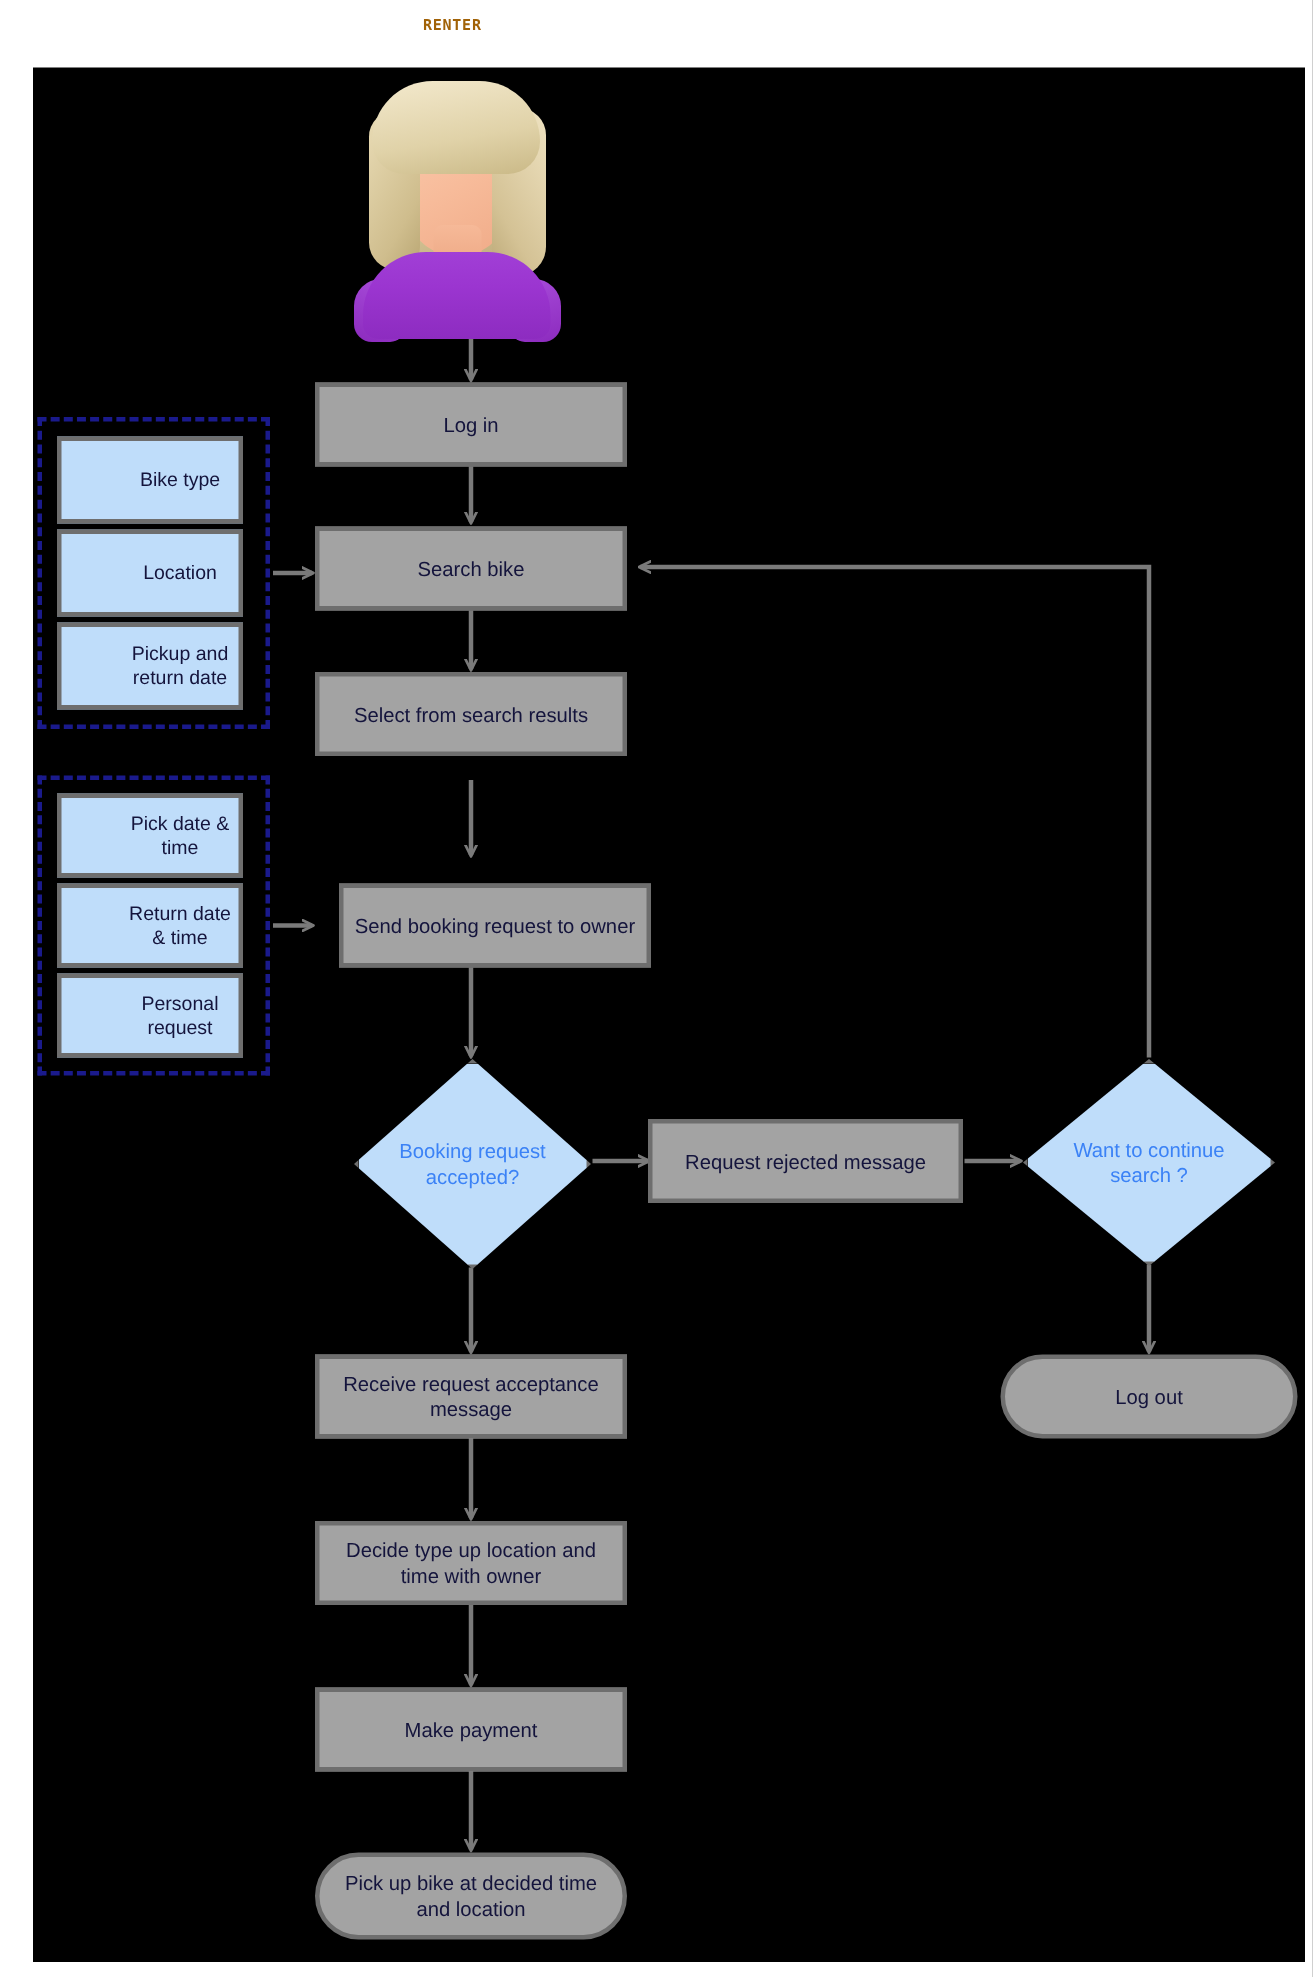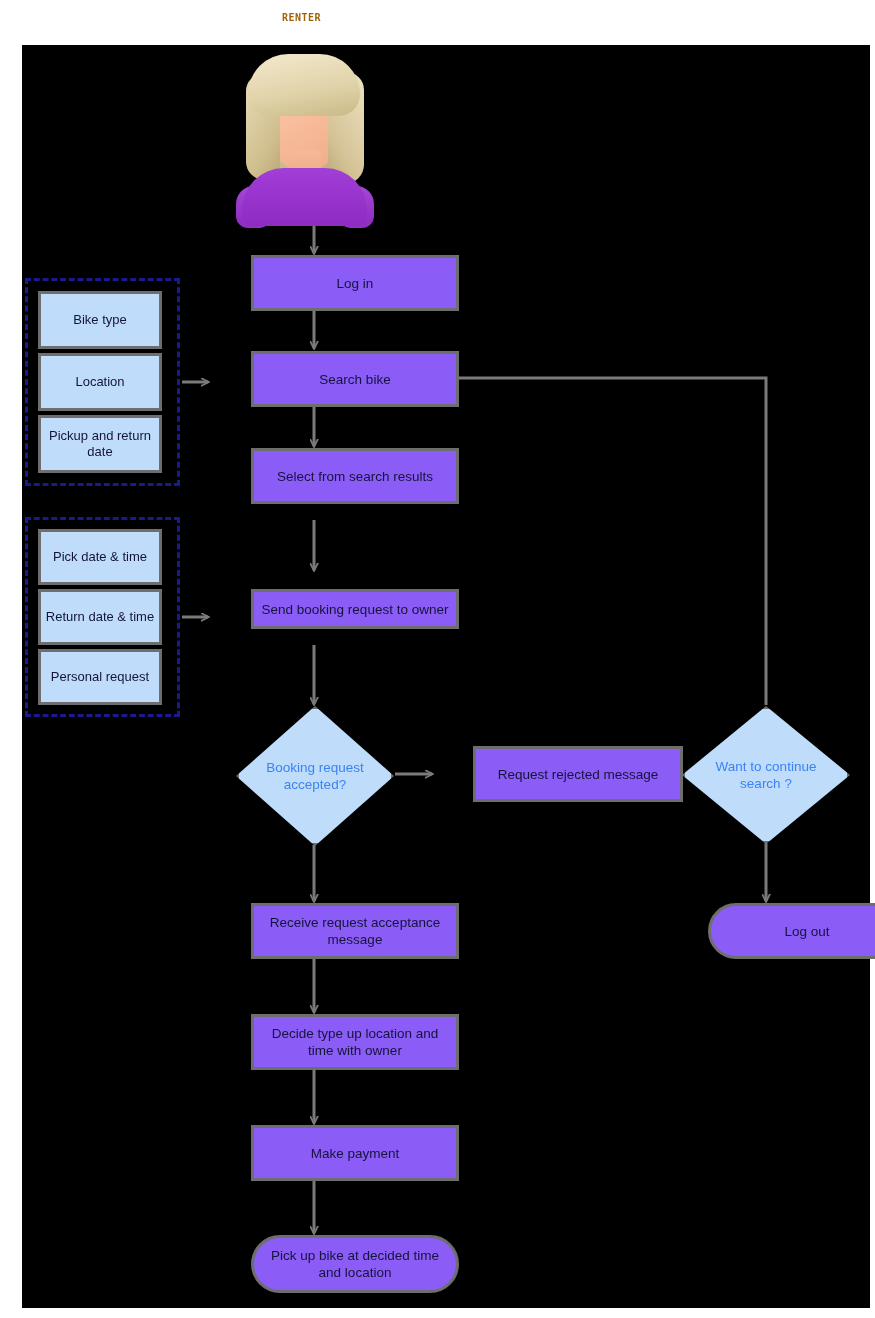--- a/index.html
+++ b/index.html
@@ -19,24 +19,24 @@
 
   #canvas{
     position:absolute;left:22px;top:45px;
     width:848px;height:1263px;
     background:#000000;
   }
 
   
   .node{
     position:absolute;box-sizing:border-box;
-    background:#8b5cf6;border:3px solid #6e6e6e;
+    background:#a3a3a3;border:3px solid #6e6e6e;
     color:#14143c;font-size:13.5px;line-height:17px;
     display:flex;align-items:center;justify-content:center;
-    text-align:center;padding:2px 6px;margin-left:41px;
+    text-align:center;padding:2px 6px;
   }
   .terminal{border-radius:999px;border-width:3px;}
 
   .diamond{
     position:absolute;
     display:flex;align-items:center;justify-content:center;
     text-align:center;color:#3b82f6;font-size:13.5px;line-height:17px;
   }
   .diamond .dshape{
     position:absolute;left:0;top:0;width:100%;height:100%;
@@ -52,20 +52,21 @@
     position:absolute;box-sizing:border-box;
     border:3px dashed #1a1a8c;
     background:transparent;
   }
   .subnode{
     position:absolute;box-sizing:border-box;
     background:#bfddfa;border:3px solid #6e6e6e;
     color:#14143c;font-size:13px;line-height:16px;
     display:flex;align-items:center;justify-content:center;
     text-align:center;
+    padding-left:40px;
   }
 
   
   #wires{position:absolute;left:0;top:0;width:848px;height:1263px;pointer-events:none;}
 
   
   .avatar{position:absolute;left:210px;top:5px;width:145px;height:170px;}
   .av-hair-back{
     position:absolute;left:14px;top:6px;width:116px;height:140px;
     border-radius:58px 58px 48px 48px;
@@ -187,21 +188,21 @@
     <div class="subnode" style="left:16px;top:484px;width:124px;height:56px;">Pick date &amp; time</div>
     <div class="subnode" style="left:16px;top:544px;width:124px;height:56px;">Return date &amp; time</div>
     <div class="subnode" style="left:16px;top:604px;width:124px;height:56px;">Personal request</div>
 
     <div class="node" style="left:188px;top:210px;width:208px;height:56px;">Log in</div>
 
     <div class="node" style="left:188px;top:306px;width:208px;height:56px;">Search bike</div>
 
     <div class="node" style="left:188px;top:403px;width:208px;height:56px;">Select from search results</div>
 
-    <div class="node" style="left:188px;top:544px;width:208px;height:40px;">Send booking request to owner</div>
+    <div class="node" style="left:204px;top:544px;width:208px;height:56px;">Send booking request to owner</div>
 
     <div class="diamond" style="left:214px;top:661px;width:158px;height:140px;">
       <div class="dshape"></div>
       <div class="dlabel">Booking request accepted?</div>
     </div>
 
     <div class="node" style="left:188px;top:858px;width:208px;height:56px;">Receive request acceptance message</div>
 
     <div class="node" style="left:188px;top:969px;width:208px;height:56px;">Decide type up location and time with owner</div>
 

